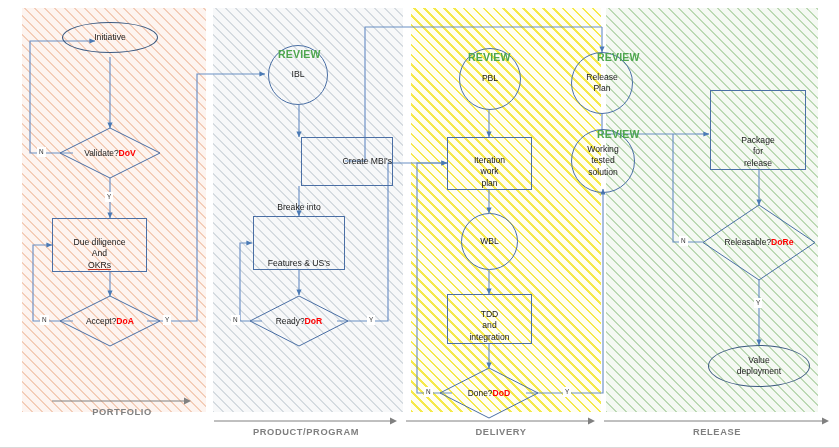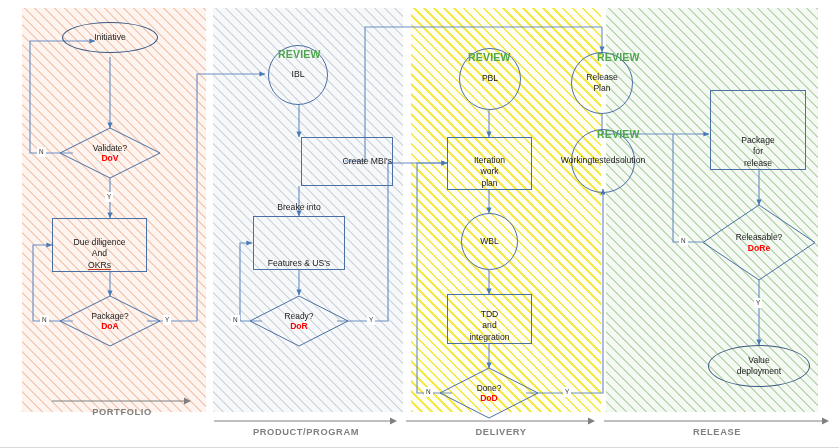--- a/index.html
+++ b/index.html
@@ -60,21 +60,21 @@
   }
   .ellipse{
     border:1px solid #3d5a80;
     border-radius:50%;
     background:transparent;
   }
   .diamond-wrap{position:absolute;z-index:6;}
   .diamond-wrap svg{position:absolute;left:0;top:0;overflow:visible;}
   .diamond-label{
     position:absolute;left:0;top:0;width:100%;height:100%;
-    display:flex;flex-direction:column;align-items:center;justify-content:center;
+    display:flex;flex-direction:row;align-items:center;justify-content:center;
     font-size:8.4px;line-height:10.5px;color:#1a1a1a;text-align:center;
     pointer-events:none;
   }
   .dod{color:#ff0000;font-weight:bold;font-size:8.6px;}
   
   .review{
     position:absolute;
     color:#4ea64e;
     font-weight:bold;
     font-size:10.5px;
@@ -202,21 +202,21 @@
     <span>Due diligence</span>
     <span>And</span>
     <span class="u">OKRs</span>
   </div>
 
   <div class="diamond-wrap" style="left:60px;top:296px;width:100px;height:50px;">
     <svg width="100" height="50">
         <polygon points="50,0 100,25 50,50 0,25" fill="none" stroke="#4a6fa5" stroke-width="1"></polygon>
       </svg>
     <div class="diamond-label">
-      <span>Package?</span>
+      <span>Accept?</span>
       <span class="dod">DoA</span>
     </div>
   </div>
 
   <div class="review" style="left:243px;top:48px;">REVIEW</div>
   <div class="node circle" style="left:268px;top:45px;width:60px;height:60px;">
     <span>IBL</span>
   </div>
 
   <div class="node rect" style="left:253px;top:137px;width:92px;height:49px;margin-left:48px;">
@@ -269,21 +269,21 @@
     </div>
   </div>
 
   <div class="review" style="left:562px;top:51px;">REVIEW</div>
   <div class="node circle" style="left:571px;top:52px;width:62px;height:62px;flex-direction:column;">
     <span>Release</span>
     <span>Plan</span>
   </div>
 
   <div class="review" style="left:562px;top:128px;">REVIEW</div>
-  <div class="node circle" style="left:571px;top:129px;width:64px;height:64px;flex-direction:row;">
+  <div class="node circle" style="left:571px;top:129px;width:64px;height:64px;flex-direction:column;">
     <span>Working</span>
     <span>tested</span>
     <span>solution</span>
   </div>
 
   <div class="node rect" style="left:710px;top:90px;width:96px;height:80px;flex-direction:column;">
     <span>Package</span>
     <span>for</span>
     <span>release</span>
   </div>

